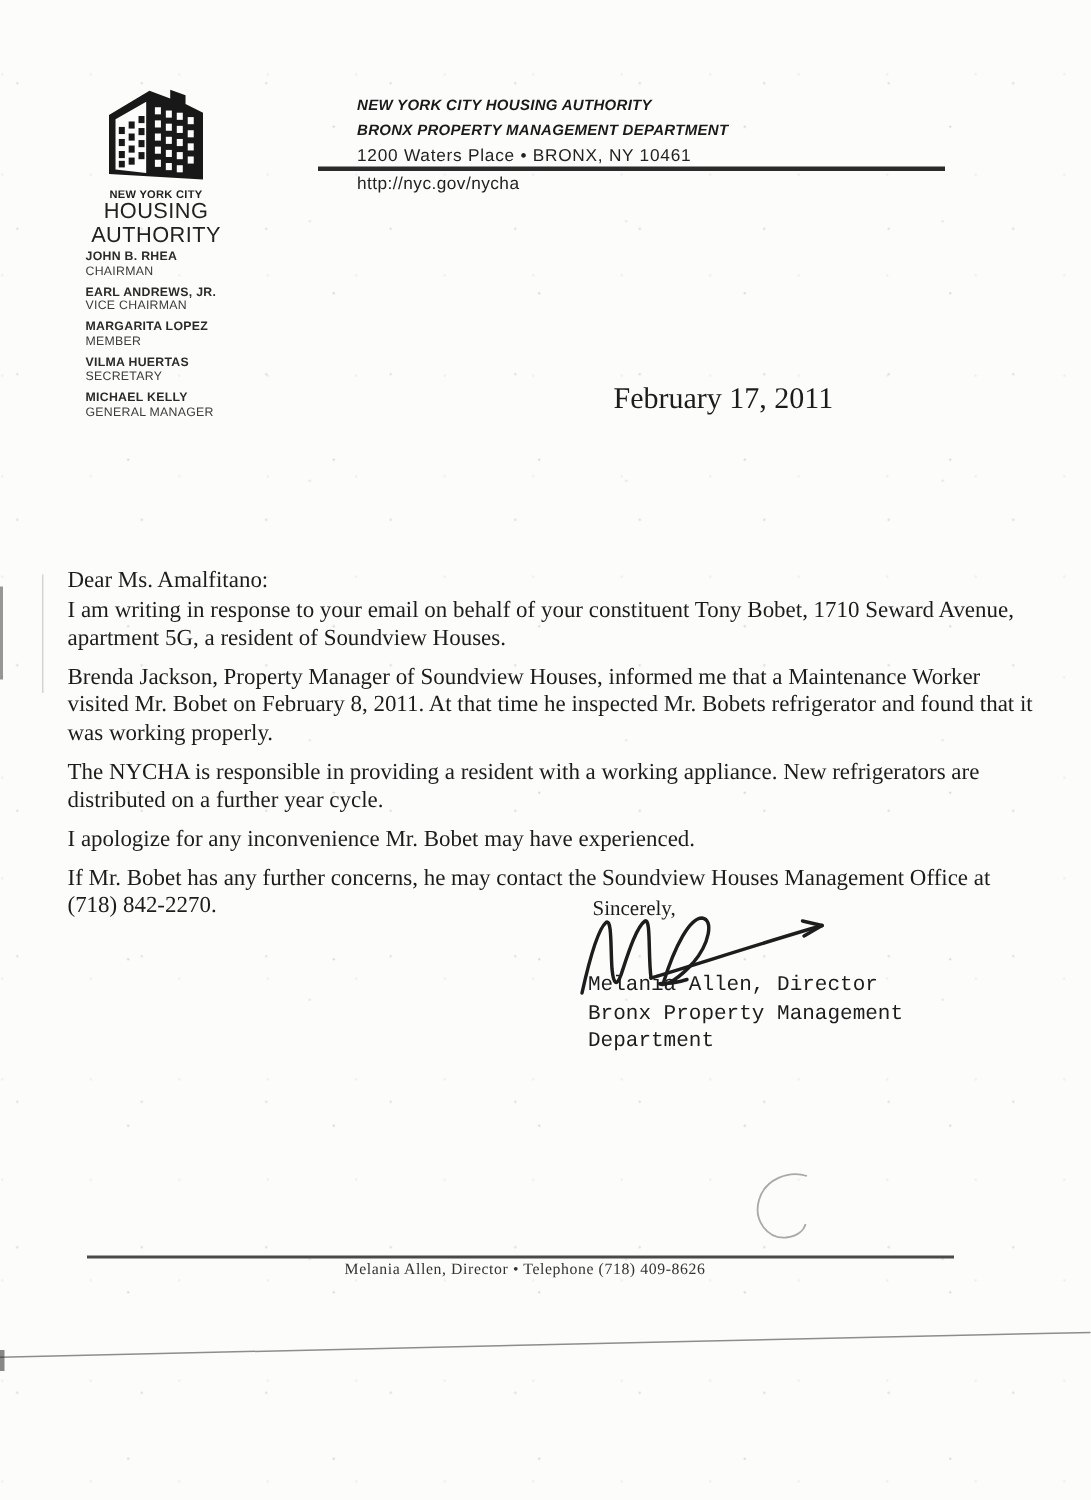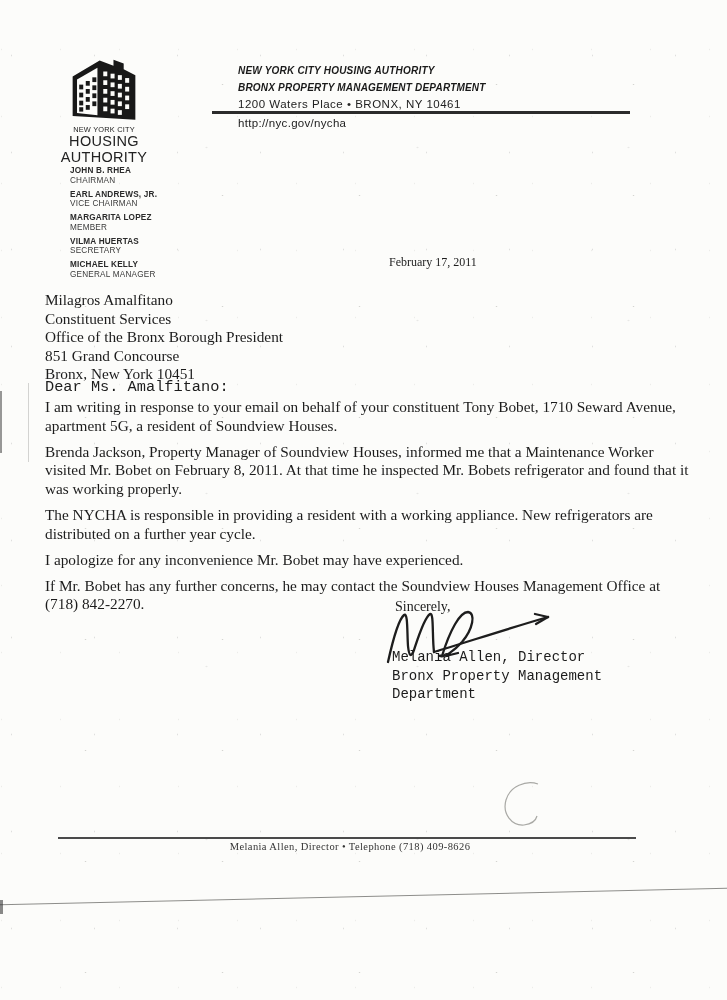--- a/index.html
+++ b/index.html
@@ -16,37 +16,37 @@
       radial-gradient(rgba(50,50,45,0.14) 0.5px, transparent 1px),
       radial-gradient(rgba(50,50,45,0.10) 0.6px, transparent 1.3px),
       radial-gradient(rgba(50,50,45,0.08) 0.4px, transparent 1px);
     background-size:137px 111px, 83px 97px, 211px 173px, 59px 67px;
     background-position:17px 29px, 53px 7px, 101px 61px, 31px 83px;
     color:#1c1c1c;
   }
   
   .logo-block { position:absolute; left:60px; top:54px; width:88px; text-align:center; }
   .logo-block svg { display:block; margin:0 auto; }
-  .logo-l1 { font-size:7.4px; font-weight:400; letter-spacing:0.2px; color:#222; margin-top:1px; }
+  .logo-l1 { font-size:7.4px; font-weight:700; letter-spacing:0.2px; color:#222; margin-top:1px; }
   .logo-l2, .logo-l3 { font-size:14.5px; font-weight:400; letter-spacing:0.3px; color:#222; line-height:1.08; }
   .agency { position:absolute; left:238px; top:62px; width:470px; }
   .agency-name, .agency-dept { font-size:10px; font-weight:700; letter-spacing:0.2px; line-height:17px; color:#1a1a1a;font-style:italic; }
   .agency-addr { font-size:11.5px; letter-spacing:0.5px; line-height:15px; color:#222; margin-top:1px; }
   .lh-rule { position:absolute; left:212px; top:111px; width:418px; height:2.5px; background:#2b2b2b; }
   .website { position:absolute; left:238px; top:117px; font-size:11.5px; letter-spacing:0.3px; color:#222; }
   
-  .officials { position:absolute; left:70px; top:166px; width:170px; }
+  .officials { position:absolute; left:57px; top:166px; width:170px; }
   .official { margin-bottom:4.5px; }
   .official .oname { font-size:8.2px; font-weight:700; letter-spacing:0.2px; line-height:9.5px; color:#2a2a2a; }
   .official .otitle { font-size:8.2px; letter-spacing:0.2px; line-height:9.5px; color:#3a3a3a; }
   
   .serif { font-family:"Liberation Serif", serif; }
-  .date { position:absolute; left:389px; top:255px; font-size:12px; }
+  .date { position:absolute; left:409px; top:255px; font-size:20px; }
   .recipient { position:absolute; left:45px; top:291px; font-size:15.3px; line-height:18.6px; }
-  .salutation { position:absolute; left:45px; top:378px; font-size:15.3px;font-family:Liberation Mono, monospace; }
+  .salutation { position:absolute; left:45px; top:378px; font-size:15.3px; }
   .letter-body { position:absolute; left:45px; top:398px; width:650px; font-size:15.3px; line-height:18.6px; }
   .letter-body p { margin-bottom:7.5px; }
   .closing-block { position:absolute; left:392px; top:598px; width:300px; font-size:14px; line-height:18.4px; }
   .closing-word { margin-left:3px; }
   .sig-svg { position:absolute; left:-10px; top:8px; }
   .signer { margin-top:32px;font-family:Liberation Mono, monospace; }
   
   .footer-rule { position:absolute; left:58px; top:837px; width:578px; height:1.6px; background:#4a4a4a; }
   .footer-text { position:absolute; left:60px; top:841px; width:580px; text-align:center;
     font-family:"Liberation Serif", serif; font-size:10.5px; letter-spacing:0.4px; color:#333; }
@@ -133,27 +133,20 @@
       <div class="otitle">SECRETARY</div>
     </div>
     <div class="official">
       <div class="oname">MICHAEL KELLY</div>
       <div class="otitle">GENERAL MANAGER</div>
     </div>
   </div>
 
   <div class="date serif">February 17, 2011</div>
 
-  <div class="recipient serif">
-    <div>Milagros Amalfitano</div>
-    <div>Constituent Services</div>
-    <div>Office of the Bronx Borough President</div>
-    <div>851 Grand Concourse</div>
-    <div>Bronx, New York 10451</div>
-  </div>
 
   <div class="salutation serif">Dear Ms. Amalfitano:</div>
 
   <div class="letter-body serif">
     <p>I am writing in response to your email on behalf of your constituent Tony Bobet, 1710 Seward Avenue, apartment 5G, a resident of Soundview Houses.</p>
     <p>Brenda Jackson, Property Manager of Soundview Houses, informed me that a Maintenance Worker visited Mr. Bobet on February 8, 2011.  At that time he inspected Mr. Bobets refrigerator and found that it was working properly.</p>
     <p>The NYCHA is responsible in providing a resident with a working appliance. New refrigerators are distributed on a further year cycle.</p>
     <p>I apologize for any inconvenience Mr. Bobet may have experienced.</p>
     <p>If Mr. Bobet has any further concerns, he may contact the Soundview Houses Management Office at (718) 842-2270.</p>
   </div>

